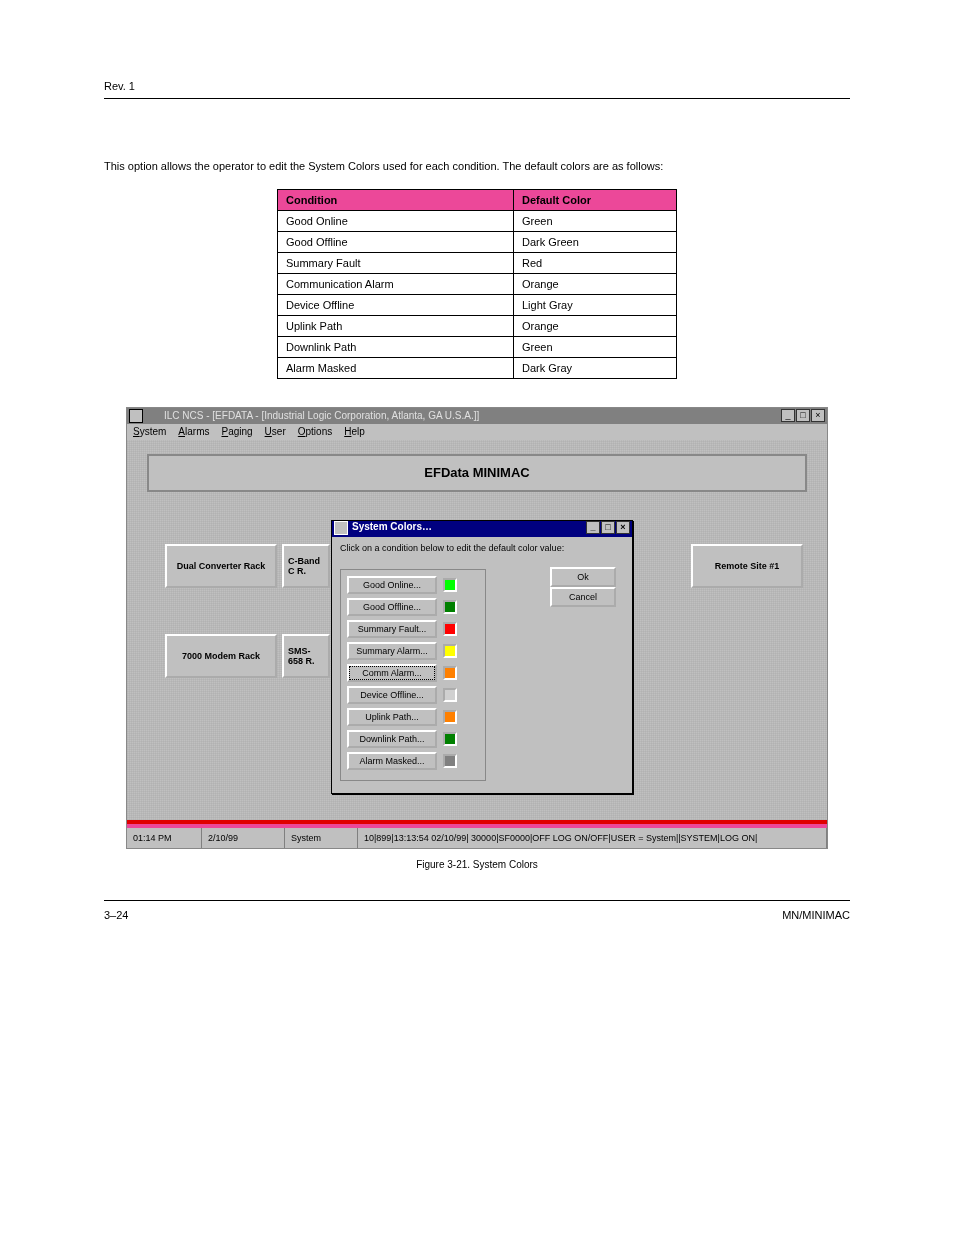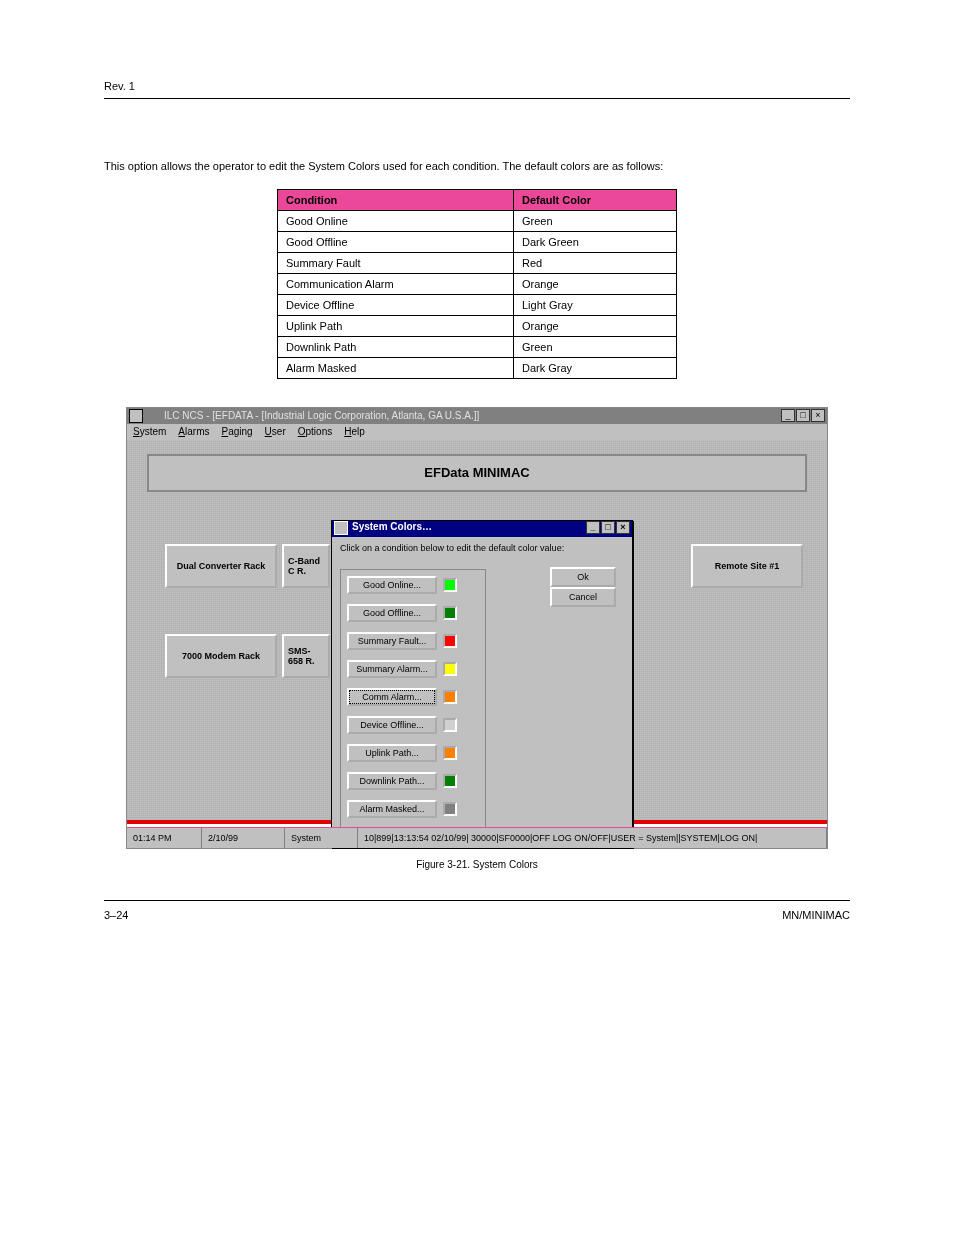--- a/index.html
+++ b/index.html
@@ -175,21 +175,21 @@
   }
   .dialog .dwinbtns { margin-left: auto; display: flex; gap: 1px; }
   .dialog-body {
     padding: 6px 8px 12px 8px;
     font-size: 9px;
     color: #000;
   }
   .instr { margin-bottom: 16px; line-height: 1.2; }
   .cond-row {
     display: flex; align-items: center; gap: 6px;
-    margin-bottom: 10px;
+    margin-bottom: 4px;
   }
   .cond-btn {
     width: 90px;
     font-size: 9px;
     padding: 2px 4px;
     background: #c0c0c0;
     border: 2px outset #fff;
     text-align: center;
     box-sizing: border-box;
   }
@@ -218,21 +218,21 @@
   }
   
   .statusbar {
     position: absolute;
     bottom: 0; left: 0; right: 0; height: 20px;
     background: #c0c0c0;
     display: flex;
     font-size: 9px;
     align-items: center;
     color: #000;
-    border-top: 1px solid #ec4899;
+    border-top: 4px solid #ec4899;
   }
   .cell {
     border-right: 1px solid #808080;
     padding: 0 6px;
     height: 100%;
     display: flex; align-items: center;
   }
   .cell.wide { flex: 1; justify-content: flex-start; }
 </style>
 </head>

